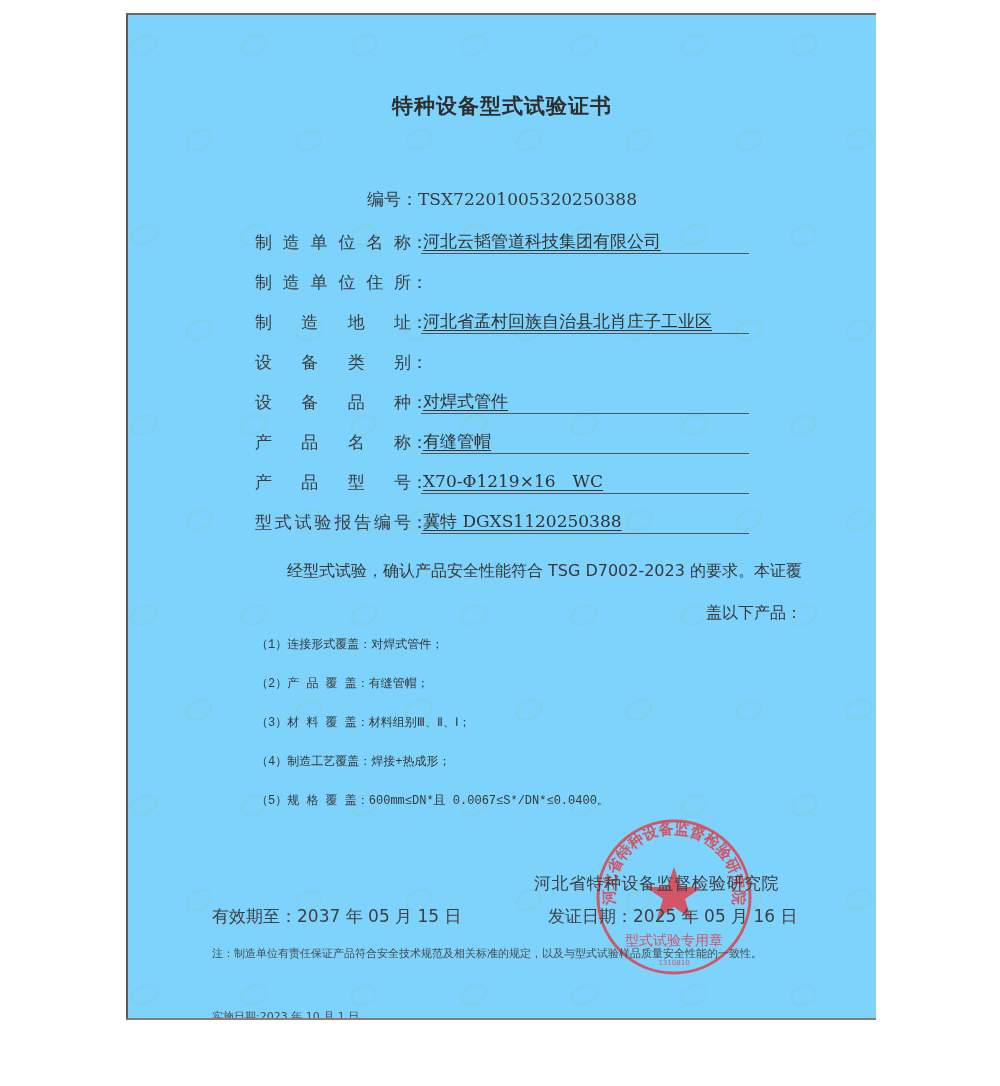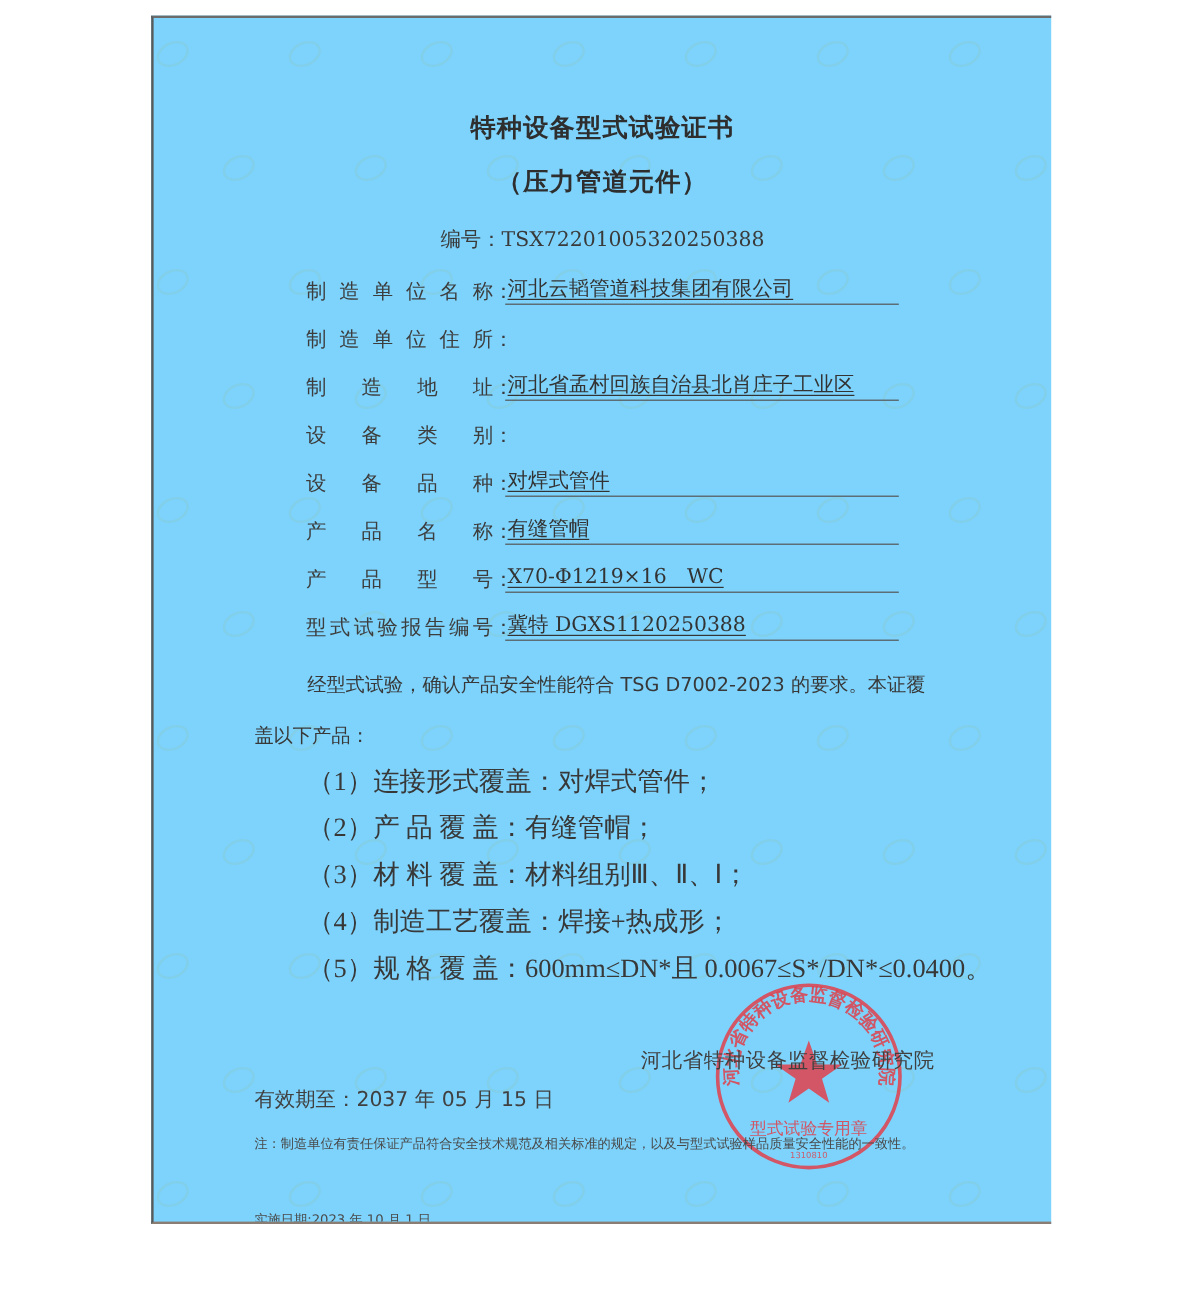--- a/index.html
+++ b/index.html
@@ -16,23 +16,23 @@
            font-weight:bold; color:#2e2e2e; font-size:21px; letter-spacing:1px; }
   .cert-no { position:absolute; left:0; width:100%; text-align:center; top:173px; font-size:17px; color:#3a3a3a; }
   .cert-no .k { font-family:"DejaVu Sans",sans-serif; }
   .field { position:absolute; left:127px; height:26px; width:494px; display:flex; align-items:flex-end; }
   .field .label { width:156px; font-family:"DejaVu Sans",sans-serif; font-size:17px; color:#3d3d3d;
                   display:flex; justify-content:space-between; letter-spacing:0; }
   .field .colon { width:10px; font-family:"DejaVu Sans",sans-serif; font-size:17px; }
   .field .value { flex:1; border-bottom:1.5px solid #555; font-size:17px; color:#333;
                   padding-left:2px; line-height:24px; white-space:nowrap;
                   text-decoration:underline; text-underline-offset:3px; }
-  .para { position:absolute; left:84px; width:590px; font-size:16px; line-height:42px; color:#383838; font-family:"DejaVu Sans",sans-serif; }
+  .para { position:absolute; left:84px; width:590px; font-size:16px; line-height:42px; color:#383838; font-family:"DejaVu Sans",sans-serif;text-align:right; }
   .para .indent { padding-left:44px; }
-  .item { position:absolute; left:128px; font-size:22px; color:#383838; font-family:Liberation Serif, serif; white-space:nowrap; }
+  .item { position:absolute; left:128px; font-size:12px; color:#383838; font-family:Liberation Mono, monospace; white-space:nowrap; }
   .issuer { position:absolute; left:406px; top:857px; font-size:17px; color:#404040; font-family:"DejaVu Sans",sans-serif; letter-spacing:0.5px; }
   .issue-date { position:absolute; left:420px; top:890px; font-size:17px; color:#404040; font-family:"DejaVu Sans",sans-serif; }
   .valid-date { position:absolute; left:84px; top:890px; font-size:17px; color:#404040; font-family:"DejaVu Sans",sans-serif; }
   .note { position:absolute; left:84px; top:931px; font-size:11px; color:#4a4a4a; font-family:"DejaVu Sans",sans-serif; white-space:nowrap; }
   .impl { position:absolute; left:84px; top:994px; font-size:11px; color:#4a4a4a; font-family:"DejaVu Sans",sans-serif; }
   .stamp { position:absolute; left:466px; top:802px; width:160px; height:160px; pointer-events:none; }
 </style>
 </head>
 <body>
 
@@ -111,21 +111,20 @@
       <div class="wm" style="left: 1.57895px; top: 970px;"></div>
       <div class="wm" style="left: 111.579px; top: 970px;"></div>
       <div class="wm" style="left: 221.579px; top: 970px;"></div>
       <div class="wm" style="left: 331.579px; top: 970px;"></div>
       <div class="wm" style="left: 441.579px; top: 970px;"></div>
       <div class="wm" style="left: 551.579px; top: 970px;"></div>
       <div class="wm" style="left: 661.579px; top: 970px;"></div>
     </div>
 
   <div class="title" style="top:77px;">特种设备型式试验证书</div>
-  <div class="title" style="top:122px;font-weight:bold;">（压力管道元件）</div>
   <div class="cert-no">
     <span class="k">编号：</span><span>TSX72201005320250388</span>
   </div>
 
   <div id="fields">
       <div class="field" style="top: 213px;">
         <div class="label">
           <span>制</span>
           <span>造</span>
           <span>单</span>
@@ -233,15 +232,16 @@
     <text font-size="15" fill="#e0404a" opacity="0.85" font-family="DejaVu Sans, sans-serif" font-weight="bold">
       <textPath href="#arcTop" startOffset="50%" text-anchor="middle" id="stamp-outer">河北省特种设备监督检验研究院</textPath>
     </text>
     <polygon points="80,50 87,70 108,70 91,82 97,102 80,90 63,102 69,82 52,70 73,70" fill="#e0404a" opacity="0.85"></polygon>
     <text id="stamp-inner" x="80" y="128" text-anchor="middle" font-size="14" fill="#e0404a" opacity="0.85" font-family="DejaVu Sans, sans-serif">型式试验专用章</text>
     <text id="stamp-serial" x="80" y="148" text-anchor="middle" font-size="7" fill="#e0404a" opacity="0.8" font-family="DejaVu Sans, sans-serif">1310810</text>
   </svg>
 
   <div class="issuer">河北省特种设备监督检验研究院</div>
   <div class="valid-date">有效期至：2037 年 05 月 15 日</div>
+  <div class="issue-date">发证日期：2025 年 05 月 16 日</div>
   <div class="note">注：制造单位有责任保证产品符合安全技术规范及相关标准的规定，以及与型式试验样品质量安全性能的一致性。</div>
   <div class="impl">实施日期:2023 年 10 月 1 日</div>
 </div>
 
 </body></html>

